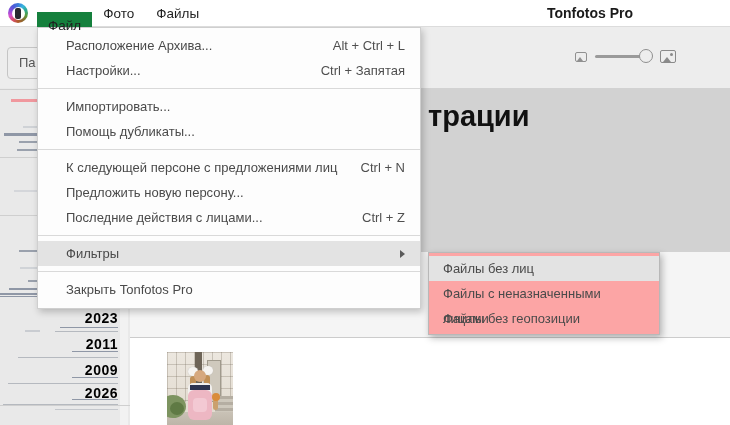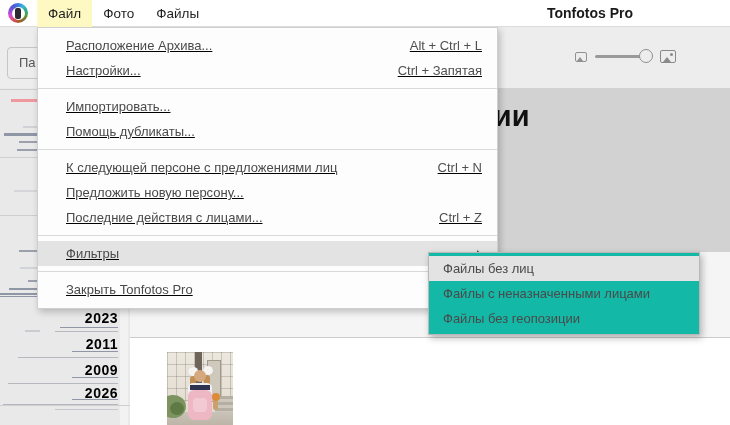--- a/index.html
+++ b/index.html
@@ -10,21 +10,21 @@
   .menubar { position:absolute; left:0; top:0; width:730px; height:27px; background:#fff;
     border-bottom:1px solid #dcdcdc; display:flex; align-items:center; z-index:12; }
   .applogo { position:absolute; left:8px; top:3px; width:20px; height:20px; border-radius:50%;
     background:conic-gradient(#3d7bd9,#37b6e0,#2fa98b,#5a9a3c,#8a6a2f,#b05a2a,#d94f6b,#d44fd0,#8a4fd9,#4f5ad9,#3d7bd9); }
   .applogo::before { content:""; position:absolute; left:3.5px; top:3.5px; width:13px; height:13px;
     border-radius:50%; background:#fff; }
   .applogo::after { content:""; position:absolute; left:7px; top:4.5px; width:6px; height:11px;
     border-radius:2px; background:#2a2a30; }
   .mb-items { display:flex; margin-left:37px; height:27px; }
   .mb-item { padding:0 11px; font-size:13.5px; color:#1f1f1f; line-height:27px; cursor:default; }
-  .mb-item.active { background:#fef9c3; }
+  .mb-item.active { background:#15803d;margin-top:12px; }
   .mb-title { position:absolute; left:520px; top:0; width:140px; text-align:center;
     font-size:14px; font-weight:bold; color:#1a1a1a; line-height:27px; }
 
   
   .toolbar { position:absolute; left:0; top:27px; width:730px; height:61px; background:#ededed; z-index:1; }
   .left-tab { position:absolute; left:7px; top:20px; width:80px; height:32px;
     border:1px solid #c5c5c5; border-radius:4px; color:#555; font-size:13px;
     line-height:30px; padding-left:11px; }
   .sliderbox { position:absolute; left:575px; top:23px; display:flex; align-items:center; gap:8px; }
   .img-ico-s { width:12px; height:10px; border:1.5px solid #909090; border-radius:2px; position:relative; }
@@ -50,32 +50,32 @@
 
   
   .content-header { position:absolute; left:130px; top:88px; width:600px; height:164px; background:#d2d2d2; z-index:1;text-align:center; }
   .ch-title { position:absolute; left:428px; top:100px; font-size:29px; font-weight:bold; color:#111; }
   .ch-sub { position:absolute; left:428px; top:160px; font-size:18.5px; font-weight:bold; color:#111; }
   .content-strip { position:absolute; left:130px; top:252px; width:600px; height:86px;
     background:#f5f5f5; border-bottom:1px solid #cccccc; z-index:1; }
   .content-body { position:absolute; left:130px; top:339px; width:600px; height:86px; background:#fff; z-index:1; }
 
   
-  .menu { position:absolute; left:37px; top:27px; width:461px; background:#fdfdfd;
-    border:1px solid #cfcfcf; box-shadow:2px 3px 7px rgba(0,0,0,.22); z-index:10; padding:5px 0 6px 0;text-decoration:underline; }
+  .menu { position:absolute; left:37px; top:27px; width:384px; background:#fdfdfd;
+    border:1px solid #cfcfcf; box-shadow:2px 3px 7px rgba(0,0,0,.22); z-index:10; padding:5px 0 6px 0; }
   .mrow { height:25px; line-height:25px; display:flex; justify-content:space-between;
     padding:0 15px 0 28px; font-size:13px; color:#4a4a4a; cursor:default; }
   .mrow.hl { background:#e3e3e3; }
   .msep { height:1px; background:#d9d9d9; margin:5px 0; }
   .ms { color:#4f4f4f; }
   .subarrow { width:0; height:0; border-top:4.5px solid transparent; border-bottom:4.5px solid transparent;
     border-left:5.5px solid #5a5a5a; align-self:center; }
 
   
-  .submenu { position:absolute; left:428px; top:252px; width:272px; background:#14b8a6;
+  .submenu { position:absolute; left:428px; top:252px; width:232px; background:#fca5a5;
     border:1px solid #b8b8b8; box-shadow:2px 3px 7px rgba(0,0,0,.28); z-index:11; padding:3px 0; }
   .smrow { height:25px; line-height:25px; padding:0 14px; font-size:13px; color:#4a4a4a; cursor:default; }
   .smrow.hl { background:#e3e3e3; }
 
   
   .photo { position:absolute; left:167px; top:352px; width:66px; height:73px; overflow:hidden;
     z-index:2; cursor:pointer; background:linear-gradient(#ece7df,#e0d9cd); }
   .ph-win { position:absolute; left:0; top:0; right:0; height:50px;
     background-image:linear-gradient(90deg, rgba(120,110,95,.30) 1px, transparent 1px),
       linear-gradient(rgba(120,110,95,.30) 1px, transparent 1px); background-size:9px 12px; }

